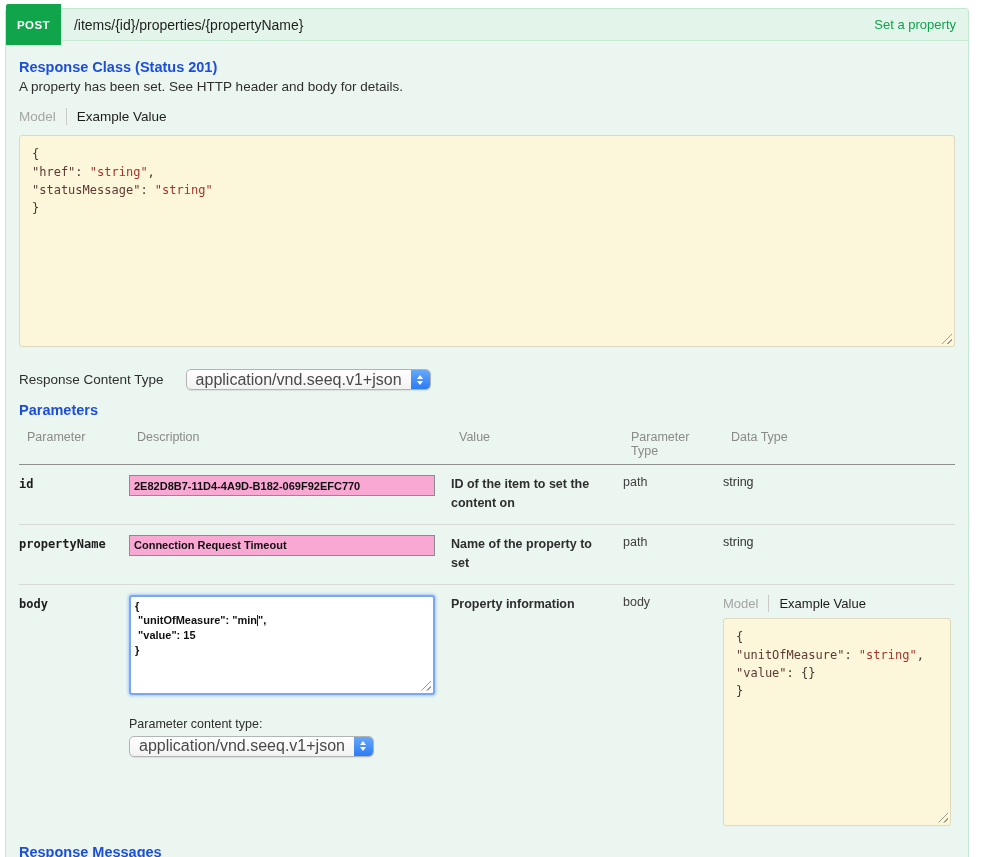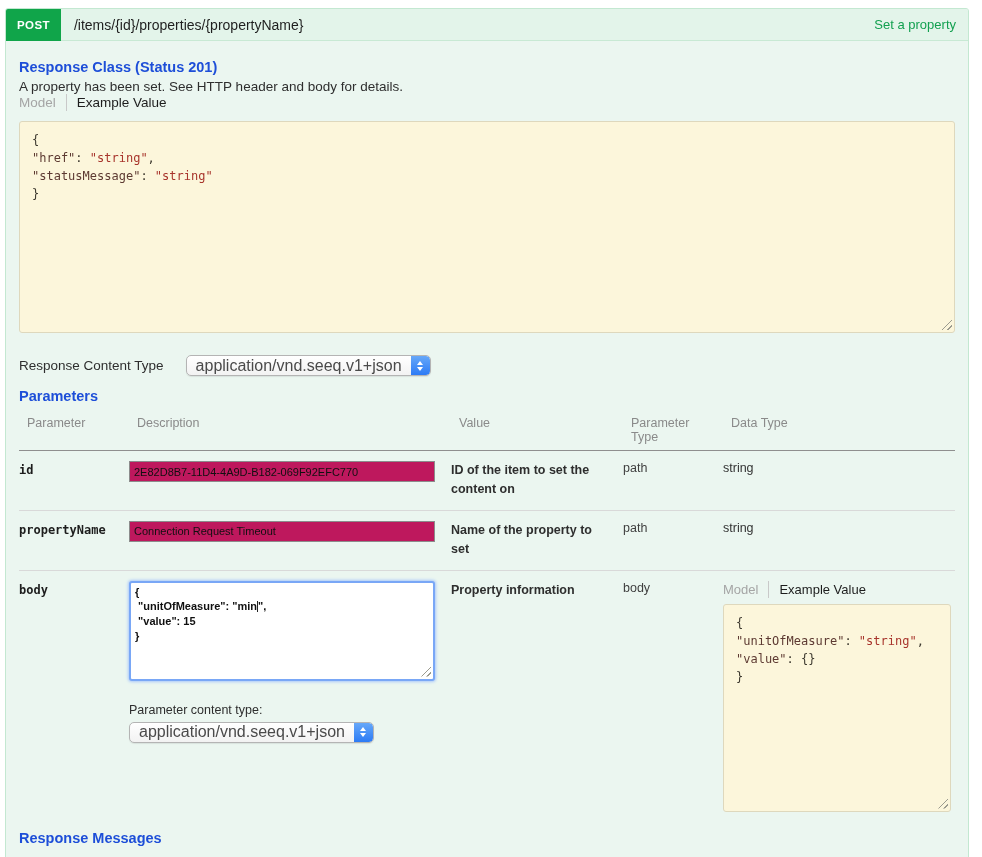--- a/index.html
+++ b/index.html
@@ -4,30 +4,30 @@
 <style>
   * { margin:0; padding:0; box-sizing:border-box; }
   html,body { width:982px; height:857px; background:#fff; overflow:hidden;
     font-family:"Liberation Sans", sans-serif; }
 
   .operation { position:absolute; left:5px; top:8px; width:964px; height:1200px;
     border:1px solid #c3e8d1; border-radius:3px; background:#ebf6f0; }
 
   .op-header { display:flex; align-items:center; height:32px;
     background:#e3f4ea; border-bottom:1px solid #c8e9d4; border-radius:2px 2px 0 0; }
-  .method-badge { height:32px; min-width:52px; display:flex; align-items:center; justify-content:center;
+  .method-badge { height:41px; min-width:52px; display:flex; align-items:center; justify-content:center;
     background:#10a54a; color:#fff; font-weight:bold; font-size:11.5px; letter-spacing:.4px;
     padding:0 11px; border-radius:2px 0 0 0; }
   .op-path { margin-left:13px; font-size:14px; color:#1f1f1f; text-decoration:none; }
   .op-summary { margin-left:auto; padding-right:12px; font-size:13px; color:#13a050; text-decoration:none; }
 
   .op-content { padding:10px 13px 20px 13px; }
 
   h4.green-heading { color:#1d4ed8; font-size:14.5px; font-weight:bold; margin-top:8px; }
-  .rc-desc { font-size:13.5px; color:#2e2e2e; margin-top:4px; }
+  .rc-desc { font-size:13.5px; color:#2e2e2e; margin-top:4px; margin-bottom:14px; }
 
   .tabs { display:flex; align-items:center; font-size:13.5px; color:#1d1d1d; margin-bottom:10px; }
   .tab-inactive { color:#a5a5a5; }
   .tab-divider { width:1px; height:17px; background:#c9c9c9; margin:0 10px; }
 
   .snippet { position:relative; background:#fcf6db; border:1px solid #ded8bd; border-radius:3px;
     font-family:"DejaVu Sans Mono", monospace; font-size:12px; line-height:1.5;
     color:#3c382e; padding:9px 12px; overflow:hidden; }
   .snippet-big { height:212px; margin-bottom:22px; }
   .tok-p { color:#3c382e; }
@@ -50,22 +50,22 @@
 
   .params-title { margin-top:10px; margin-bottom:6px; }
 
   .ptable { width:100%; }
   .prow { display:grid; grid-template-columns:110px 322px 172px 100px auto; }
   .prow-head { color:#8a8a8a; font-size:12.5px; padding:6px 0 6px; border-bottom:1px solid #8f8f8f; }
   .prow-head > div { padding-right:14px;margin-left:8px; }
   .prow-data { padding:10px 0; border-bottom:1px solid #d9d9d9; }
   .prow-data:last-child { border-bottom:none; }
   .pname { font-family:"DejaVu Sans Mono", monospace; font-weight:bold; font-size:12px; color:#1d1d1d; padding-top:2px; }
-  .text-input { width:306px; height:21px; border:1px solid #8c8c8c; background:#be185d; border-radius:0;
-    font-family:"Liberation Sans", sans-serif; font-weight:normal; font-size:11px; color:#101010; padding:1px 4px; }
+  .text-input { width:306px; height:21px; border:1px solid #8c8c8c; background:#f9a8d4; border-radius:0;
+    font-family:"Liberation Sans", sans-serif; font-weight:bold; font-size:11px; color:#101010; padding:1px 4px; }
   .pdesc { font-weight:bold; color:#2e2e2e; font-size:12.5px; line-height:1.55; padding-right:22px; }
   .ptype { color:#3f3f3f; font-size:12.5px; }
   .pdata { color:#333; font-size:12.5px; }
 
   .body-textarea { position:relative; width:306px; height:100px; background:#fff;
     border:2px solid #79a7f6; border-radius:3px; box-shadow:0 0 3px 1px #a9c7fa;
     font-family:"Liberation Sans", sans-serif; font-weight:bold; font-size:11px; line-height:1.35;
     color:#101010; padding:2px 4px; white-space:pre-wrap; overflow:hidden; }
   .caret { display:inline-block; width:1px; height:11px; background:#222; vertical-align:-2px; }
 

